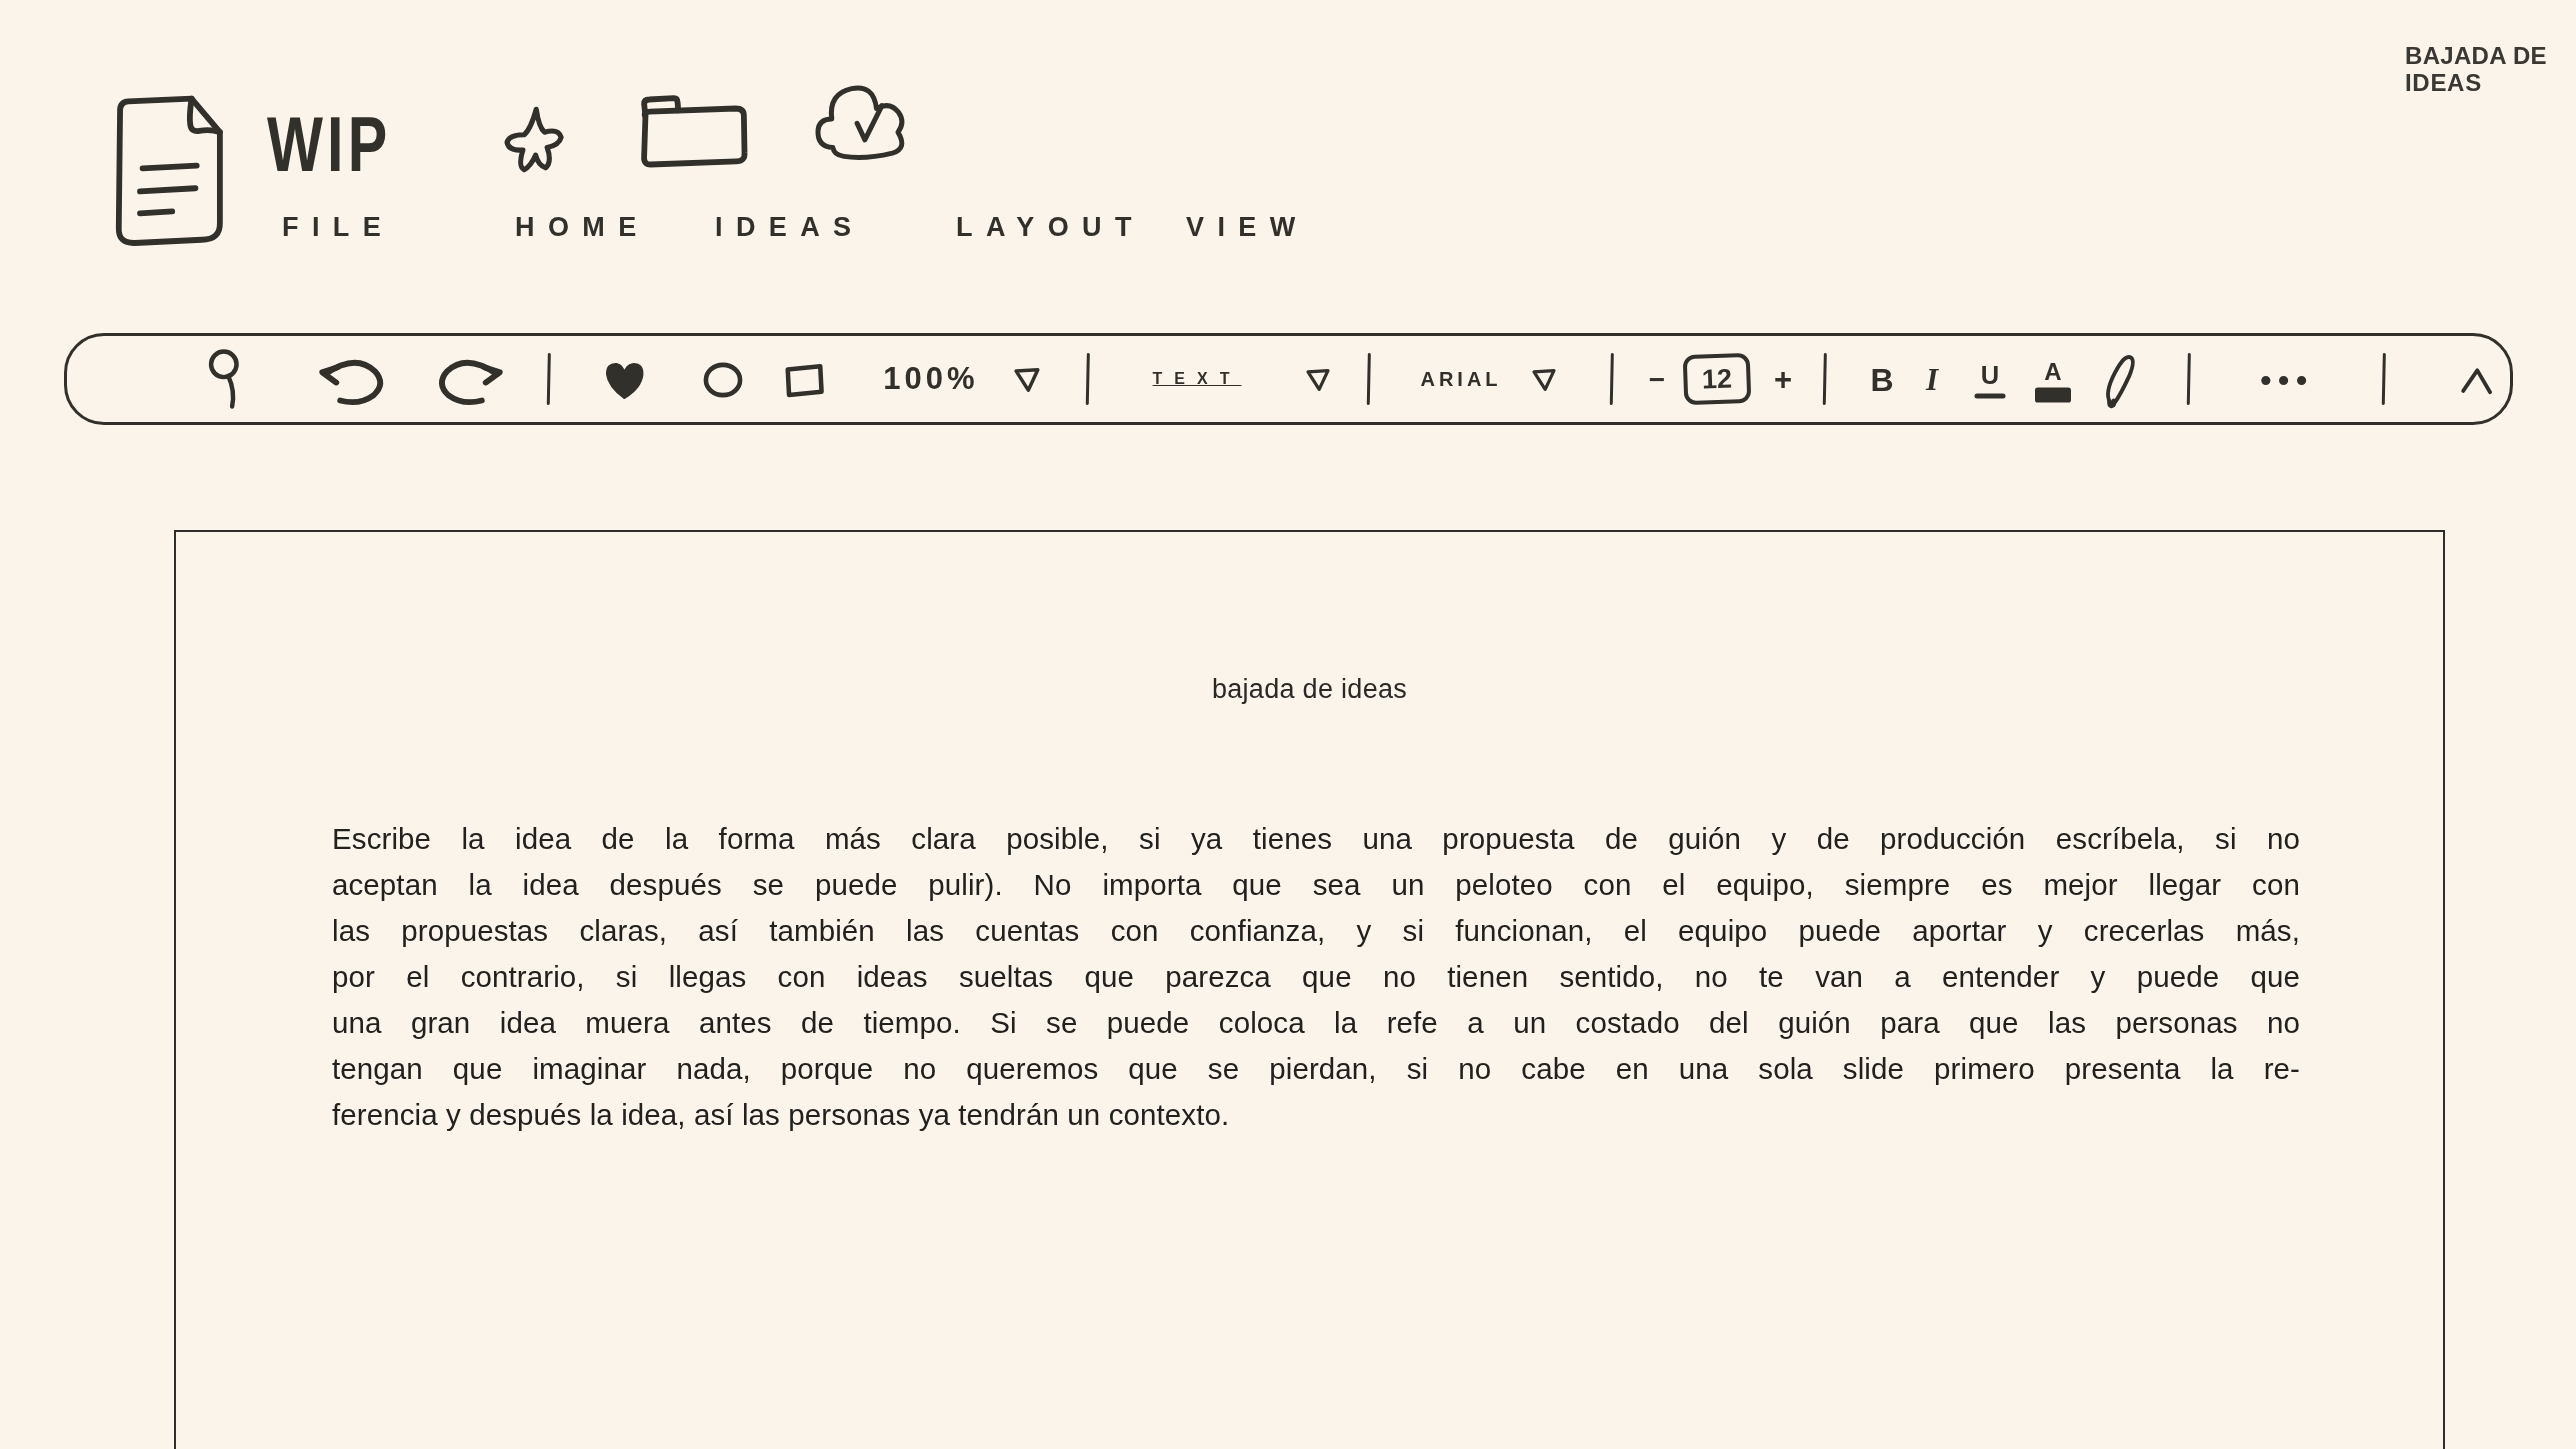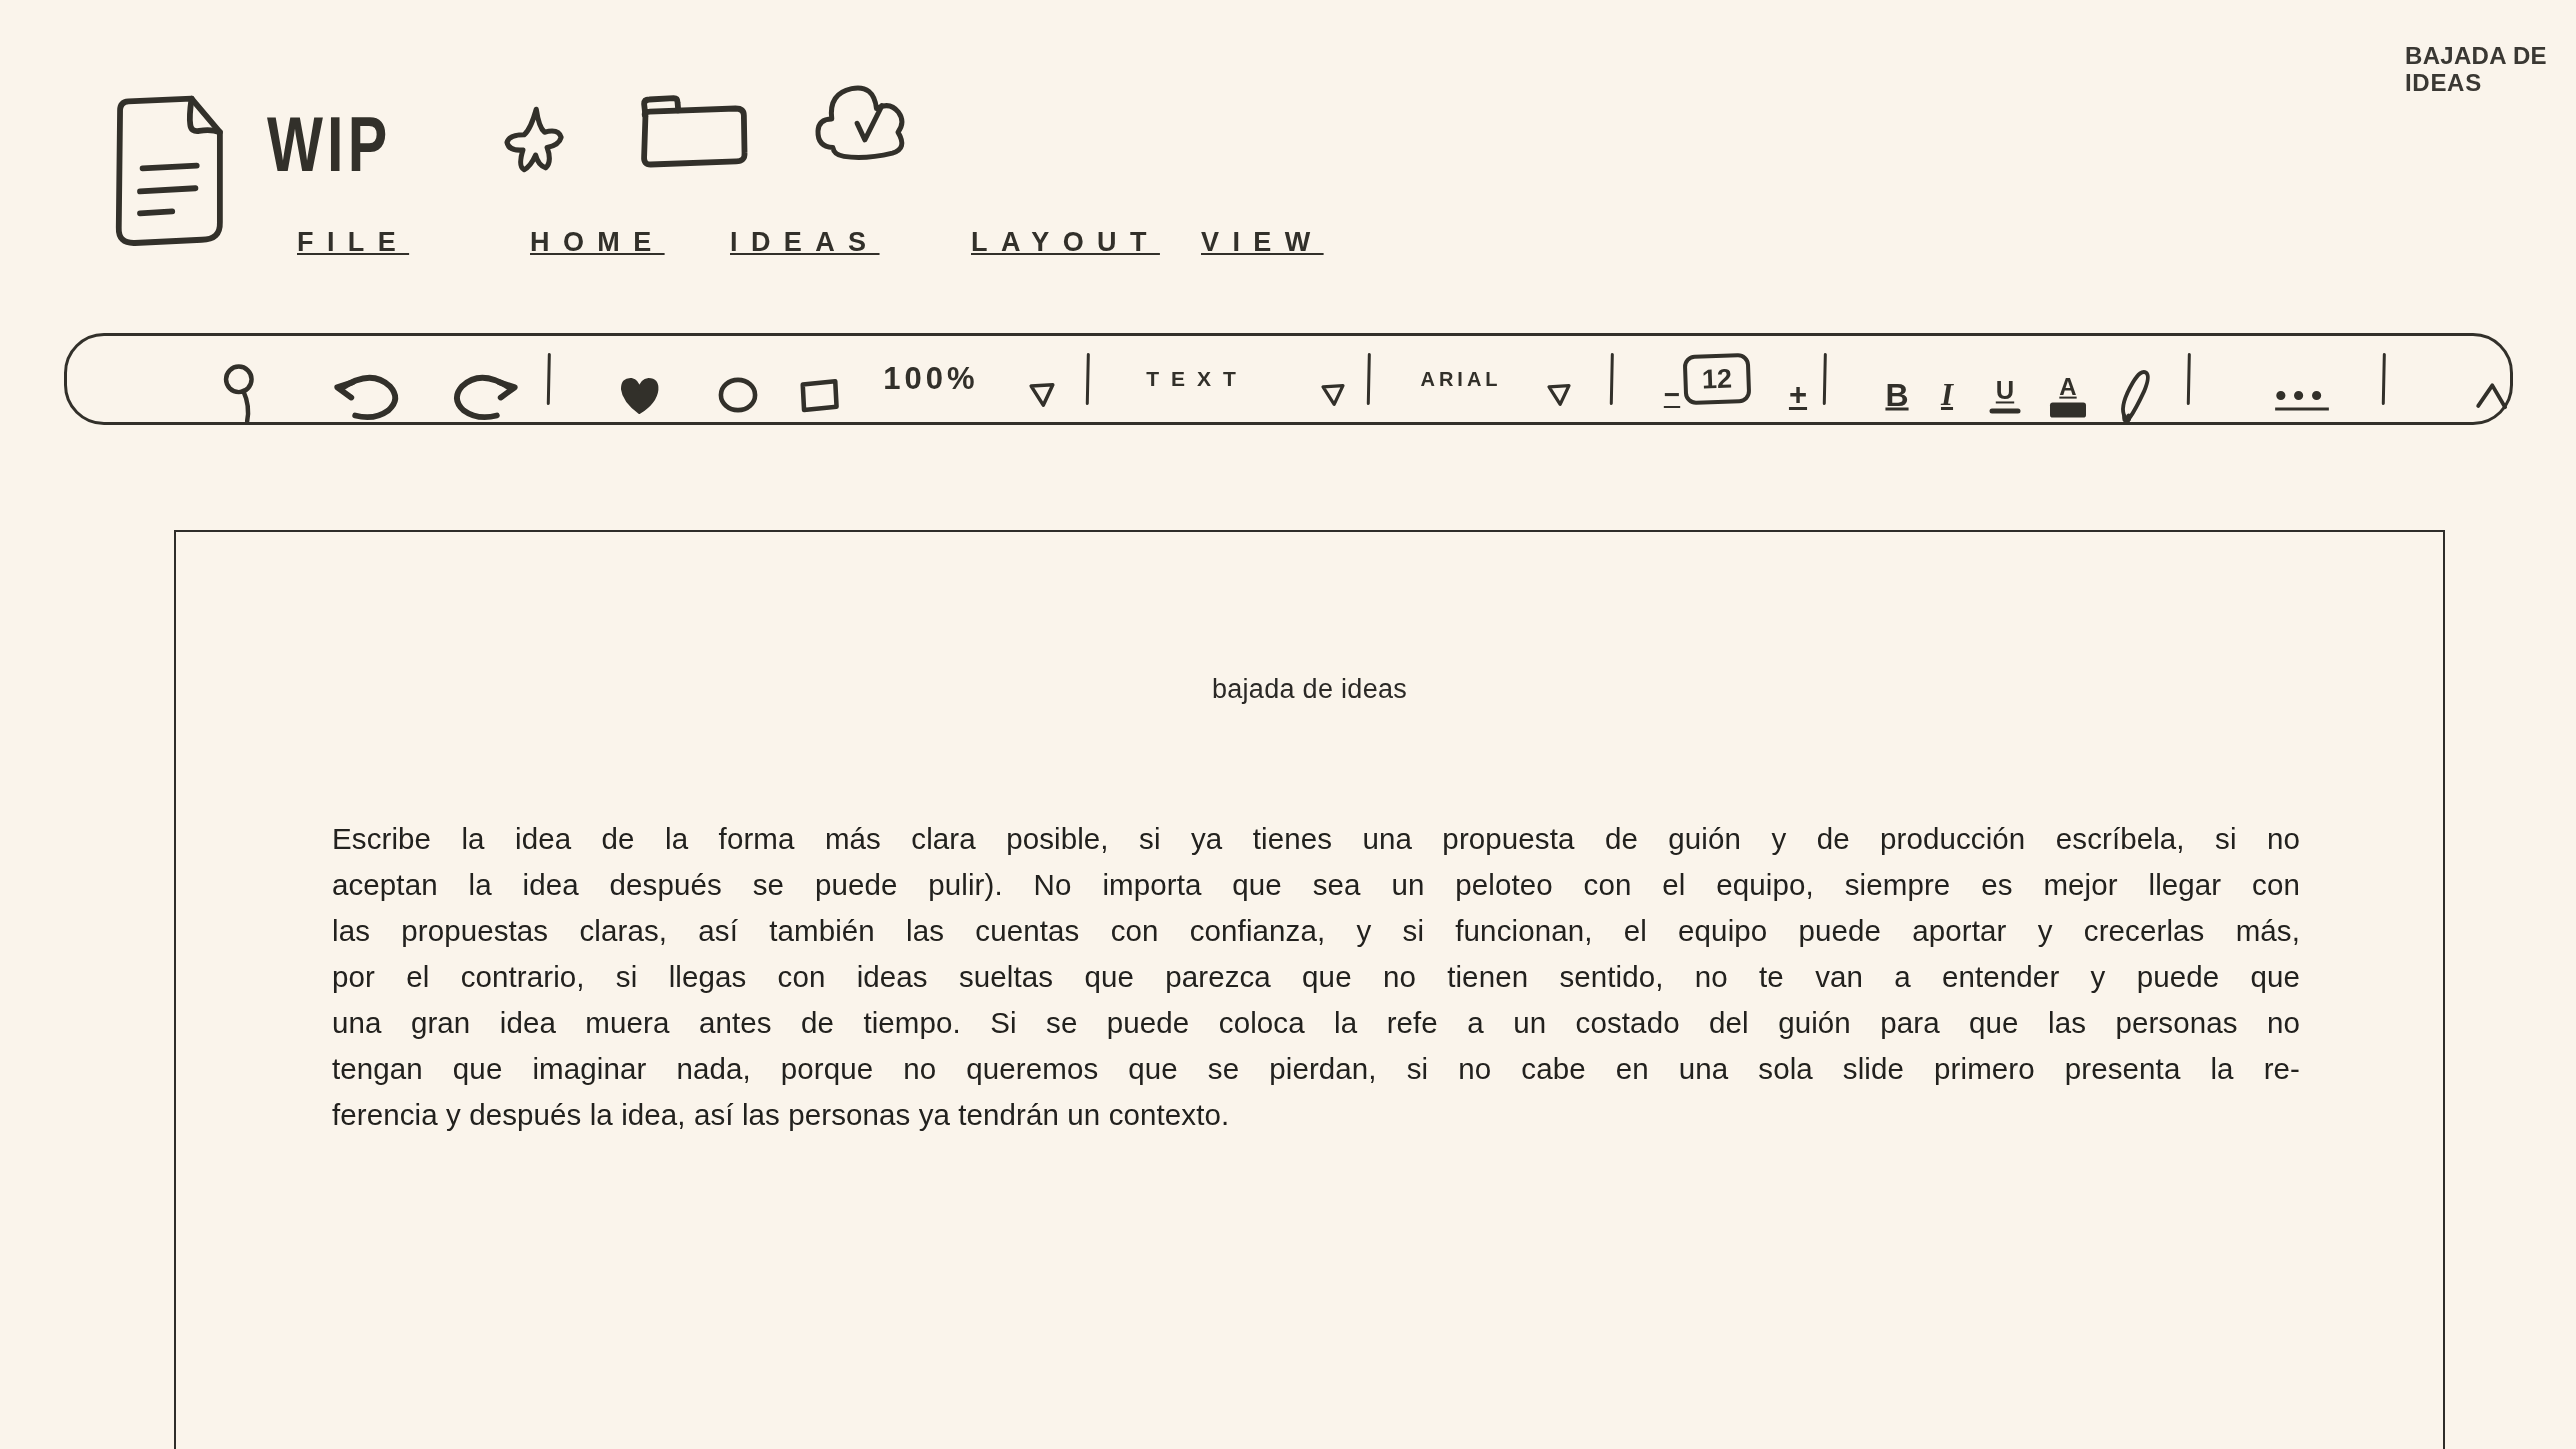--- a/index.html
+++ b/index.html
@@ -3,21 +3,21 @@
 <meta charset="utf-8">
 <style>
   html, body { margin: 0; padding: 0; overflow: hidden; }
   body {
     width: 2576px; height: 1449px; position: relative;
     background: #FAF4EB;
     font-family: "Liberation Sans", sans-serif;
     color: #2F2D28;
   }
   .abs { position: absolute; }
-  button { background: none; border: none; padding: 0; margin: 16px; font: inherit; color: inherit; cursor: pointer; text-decoration: underline; }
+  button { background: none; border: none; padding: 0; margin: 1px; font: inherit; color: inherit; cursor: pointer; }
   svg.ink { stroke: #32302A; fill: none; stroke-linecap: round; stroke-linejoin: round; display: block; }
 
   
   .doc-icon { left: 99px; top: 91px; }
   .wip {
     left: 267px; top: 99px; font-size: 78px; font-weight: 700;
     letter-spacing: 5.4px; color: #32302A;
     transform: scaleX(0.76); transform-origin: left top;
   }
   .menu-item {
@@ -40,21 +40,21 @@
 
   
   .toolbar {
     left: 64px; top: 333px; width: 2449px; height: 92px;
     border: 3.4px solid #32302A; border-radius: 40px; box-sizing: border-box;
   }
   .titem { position: absolute; top: 50%; transform: translate(-50%, -50%); display: flex; align-items: center; justify-content: center; }
   .tdivider { position: absolute; top: 50%; width: 3.4px; height: 52px; background: #32302A; border-radius: 2px; transform: translate(-50%, -50%) rotate(1.2deg); }
   .tlabel { font-weight: 700; color: #32302A; white-space: nowrap; }
   .lbl-zoom  { font-size: 31px; letter-spacing: 4px; }
-  .lbl-text  { font-size: 21px; letter-spacing: 12px; }
+  .lbl-text  { font-size: 16px; letter-spacing: 12px; text-decoration: underline; }
   .lbl-font  { font-size: 20px; letter-spacing: 4px; }
   .lbl-minus { font-size: 28px; }
   .lbl-plus  { font-size: 31px; }
   .size-box {
     width: 67px; height: 50px; border: 4px solid #32302A; border-radius: 12px;
     box-sizing: border-box; display: flex; align-items: center; justify-content: center;
     font-size: 27px; font-weight: 700; color: #32302A; transform: translate(-50%,-50%) rotate(-2deg);
     position: absolute; top: 50%;
   }
   .lbl-bold { font-size: 32px; font-weight: 700; }

